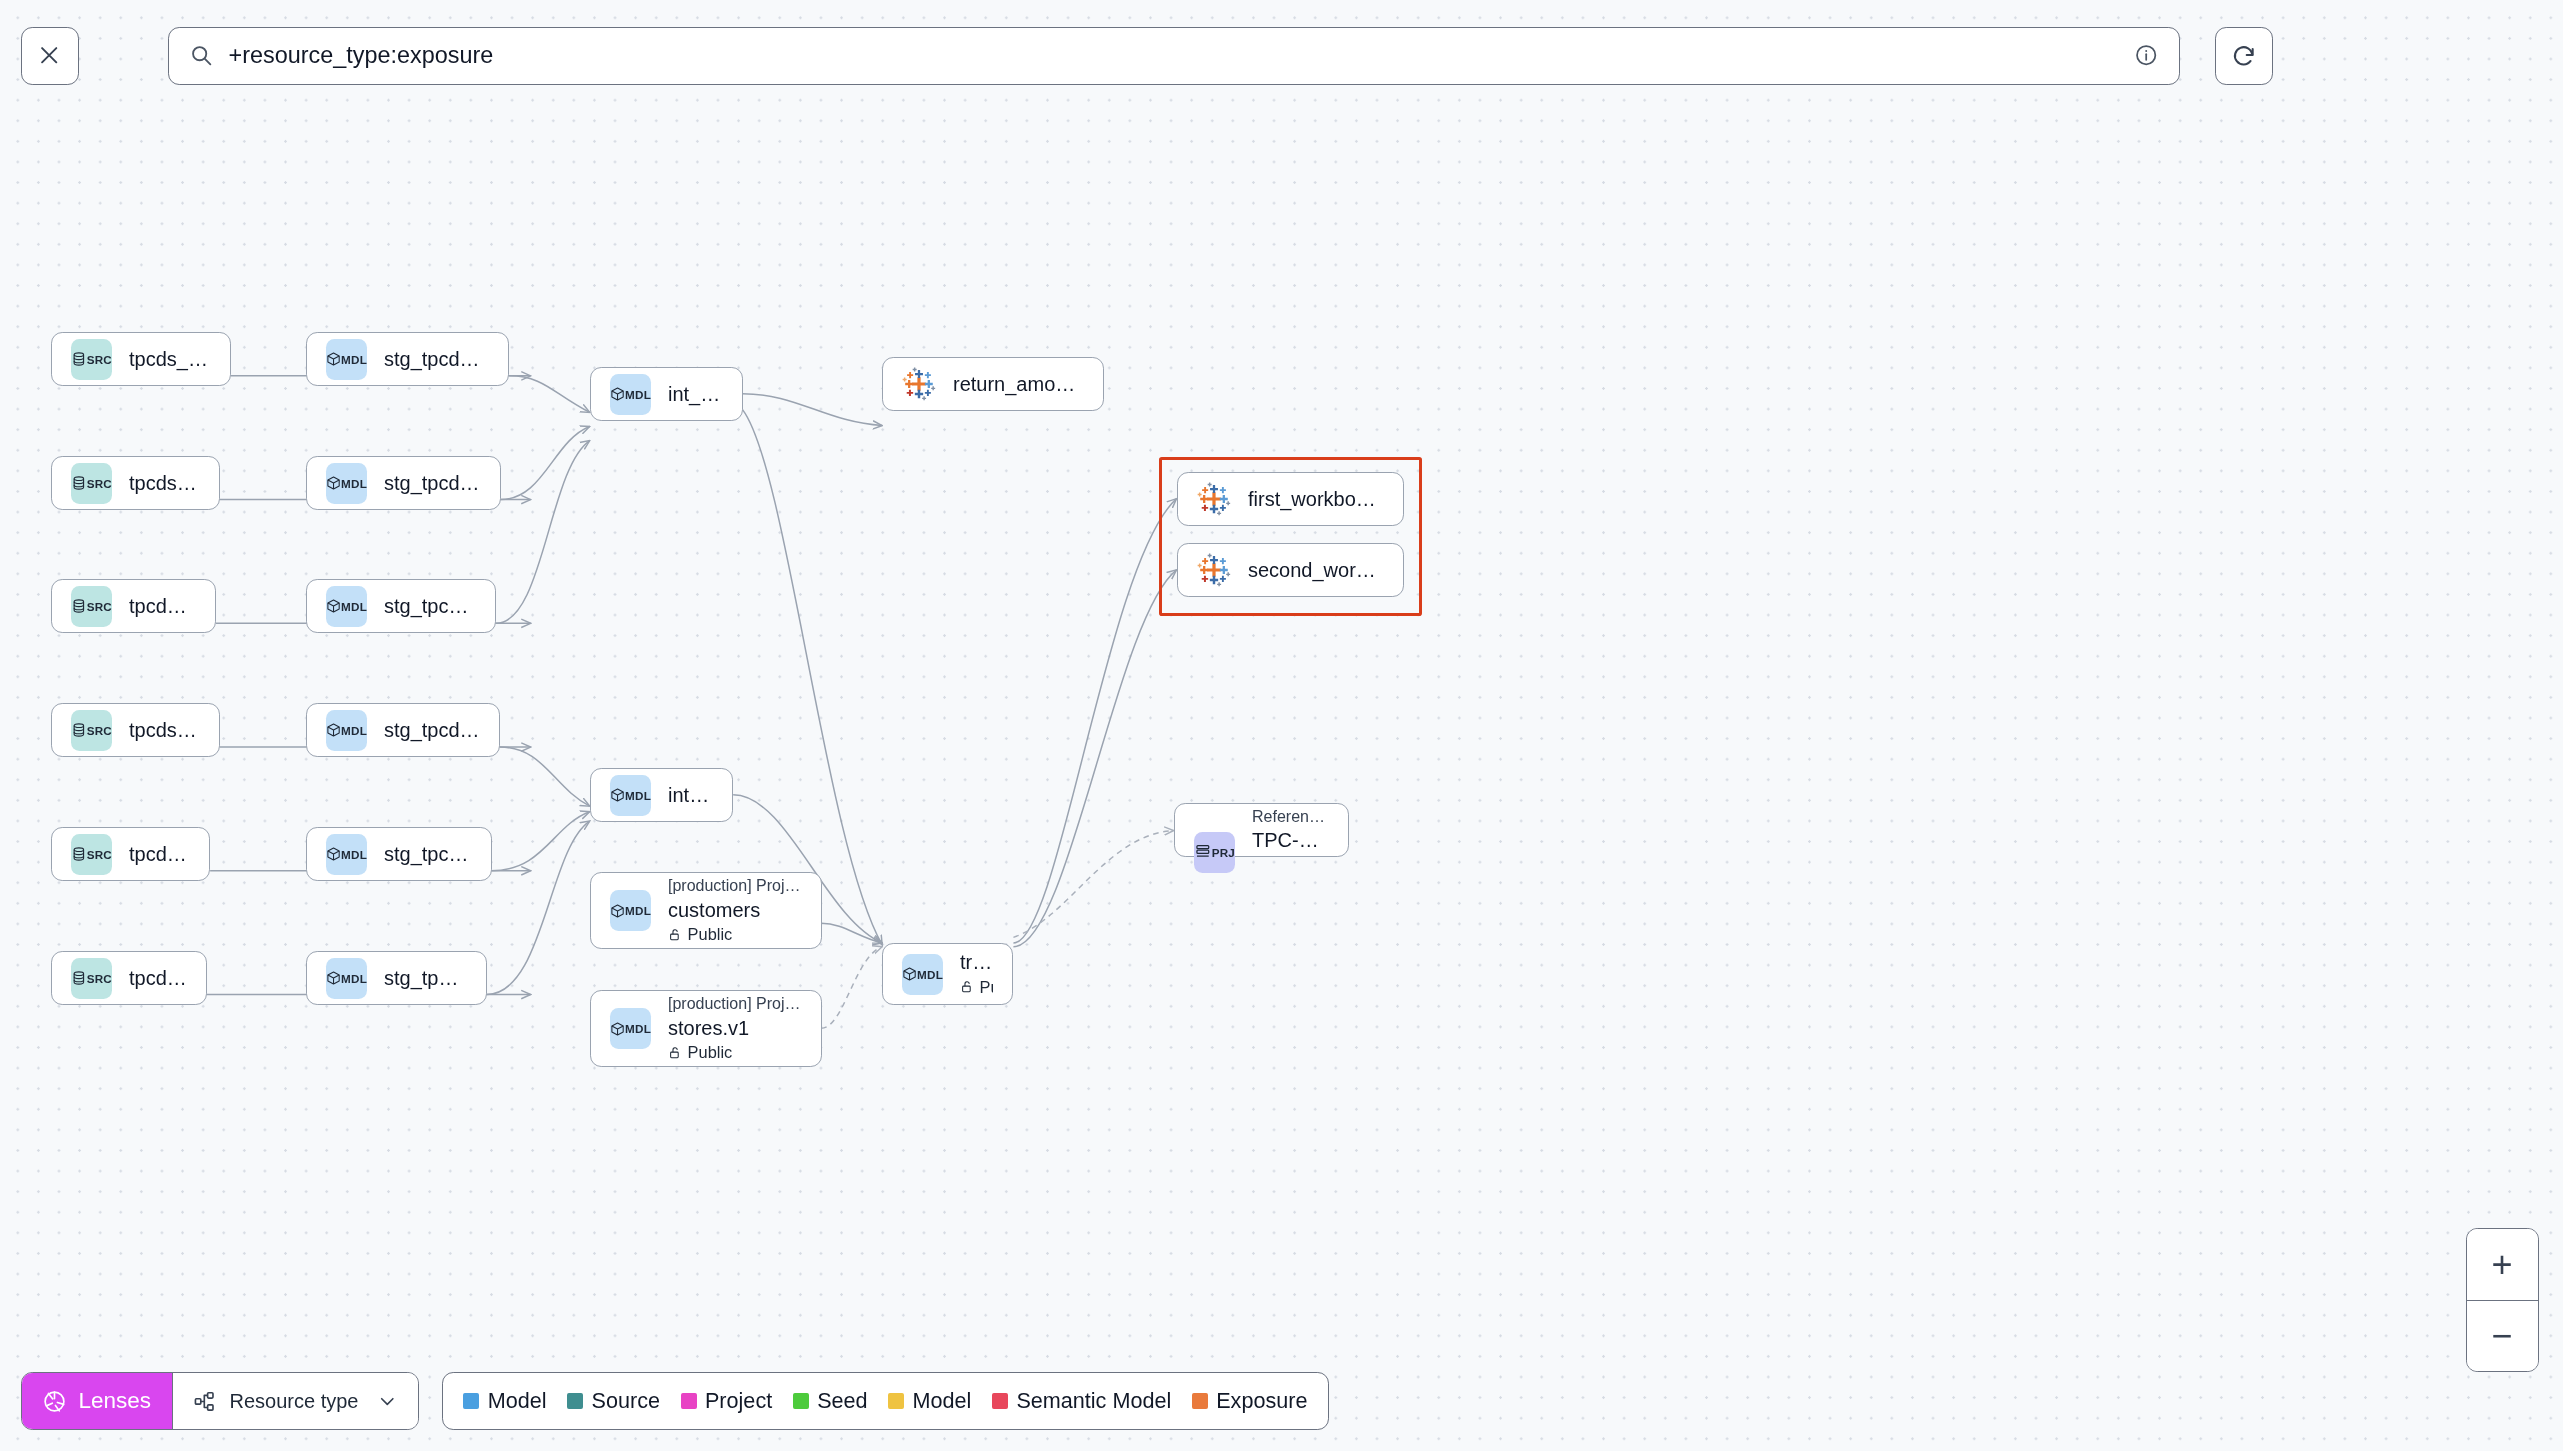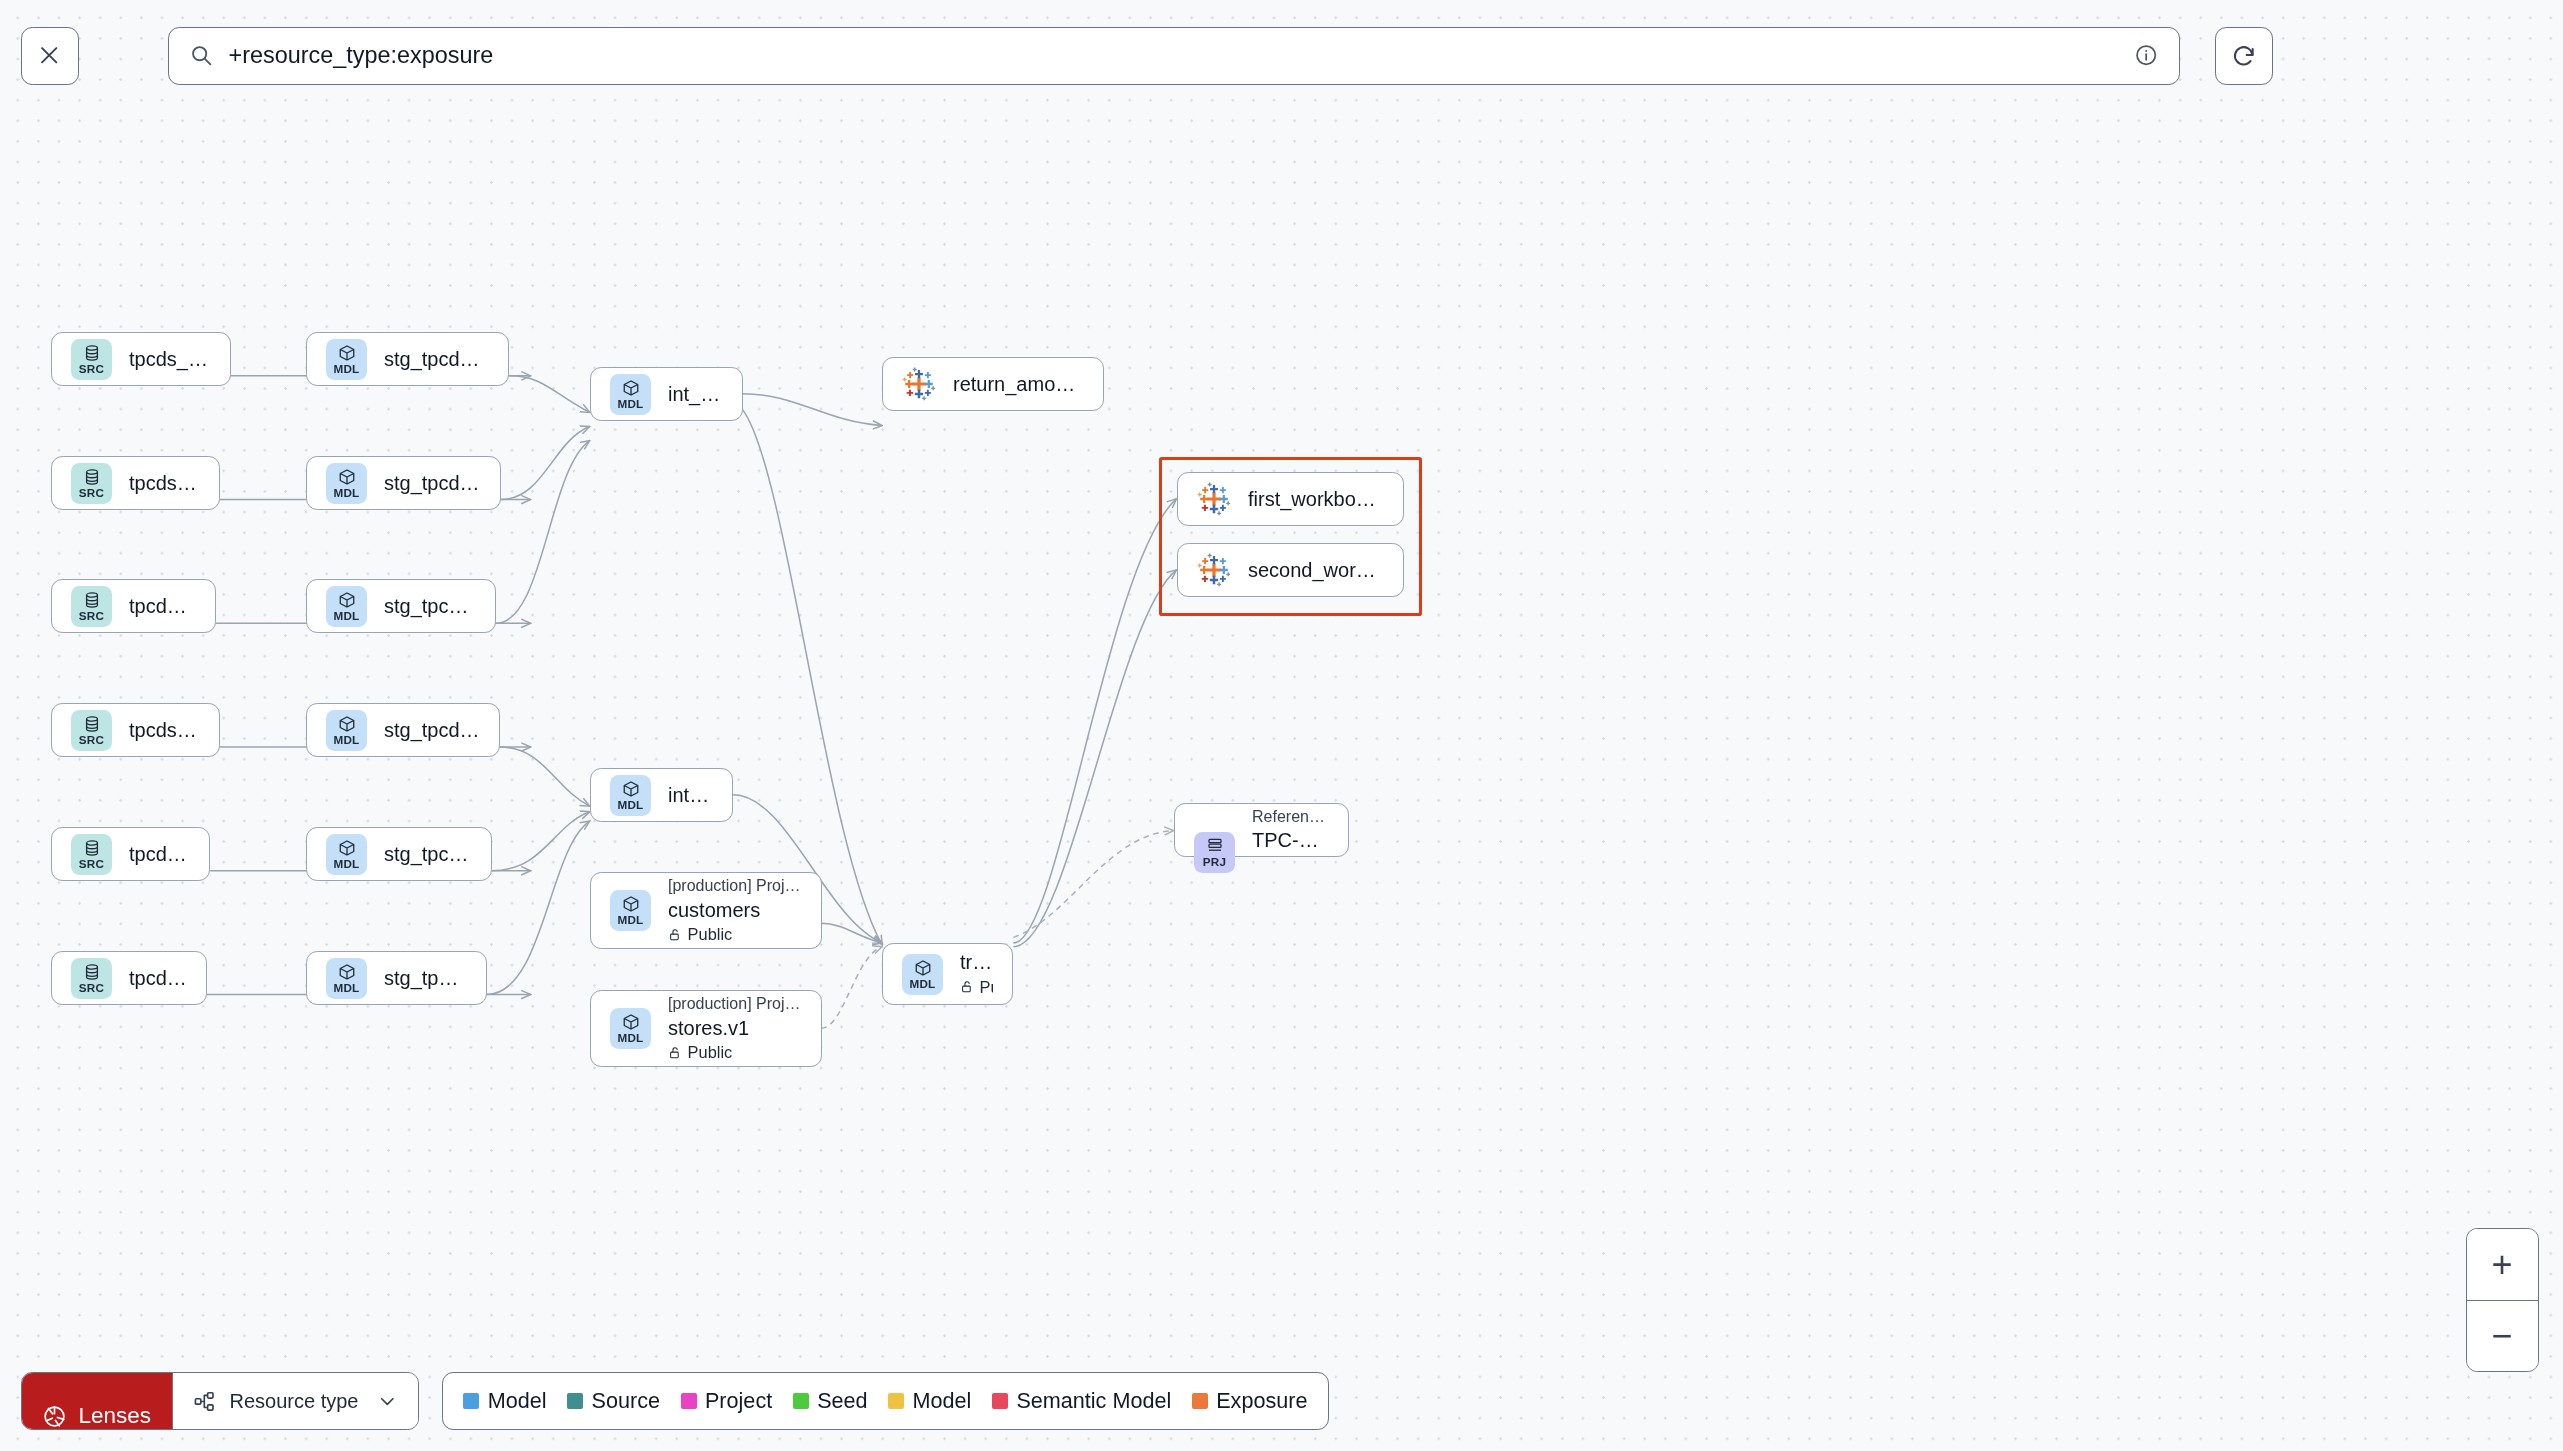--- a/index.html
+++ b/index.html
@@ -109,21 +109,21 @@
     align-items: center;
     padding: 0 19px;
     gap: 17px;
     cursor: pointer;
     z-index: 10;
   }
 
   .badge {
     width: 41px; height: 41px;
     border-radius: 8.4px;
-    display: flex; flex-direction: column;
+    display: flex; 
     align-items: center; justify-content: center;
     flex: 0 0 auto;
     gap: 0px;
     text-align: right;
   }
   .badge.src { background: #bde5e3; }
   .badge.mdl { background: #c3e0f8; }
   .badge.prj { background: #c6c9f7; margin-top: 44px; }
   .badge svg { width: 18px; height: 18px; display: block; }
   .badge .code {
@@ -180,23 +180,23 @@
 
   .lens-group {
     display: flex; align-items: stretch;
     height: 58px;
     border-radius: 11.2px;
     overflow: hidden;
     border: 1.5px solid #6b7280;
     background: #fff;
   }
   .lens-btn {
-    background: #b91c1c;
+    background: #d946ef;
     color: #ffffff;
-    display: flex; align-items: flex-end; gap: 11.2px;
+    display: flex; align-items: center; gap: 11.2px;
     padding: 0 20.6px;
     font-size: 22.5px;
     cursor: pointer;
   }
   .lens-btn svg { width: 25px; height: 25px; }
   .resource-btn {
     background: #ffffff;
     color: #1f2937;
     display: flex; align-items: center; gap: 13px;
     padding: 0 20.6px;

